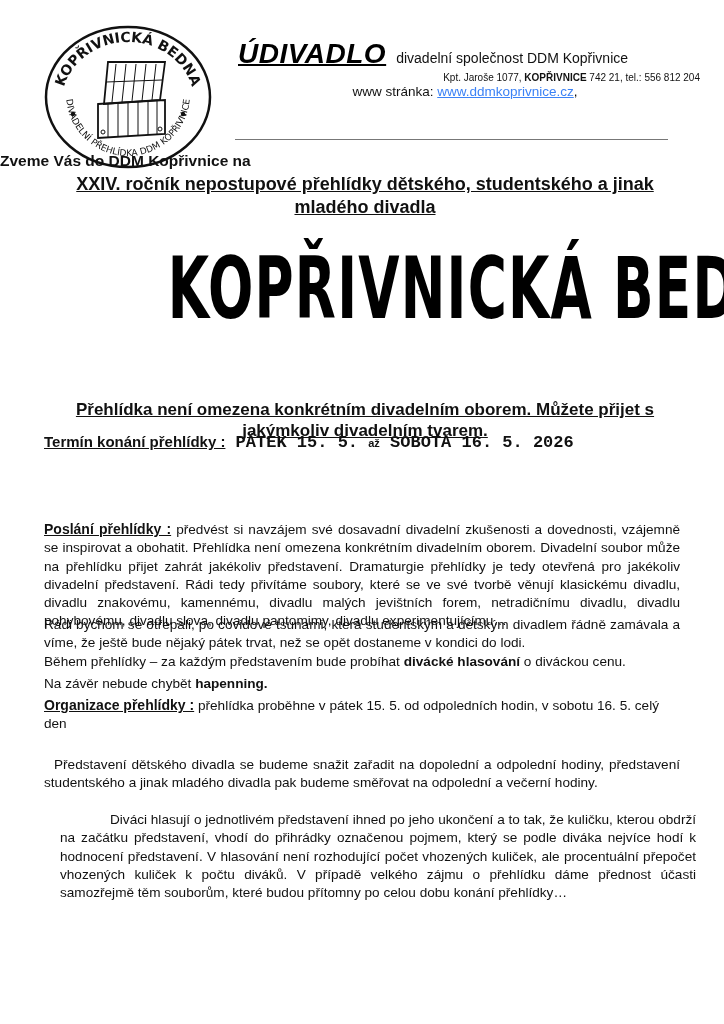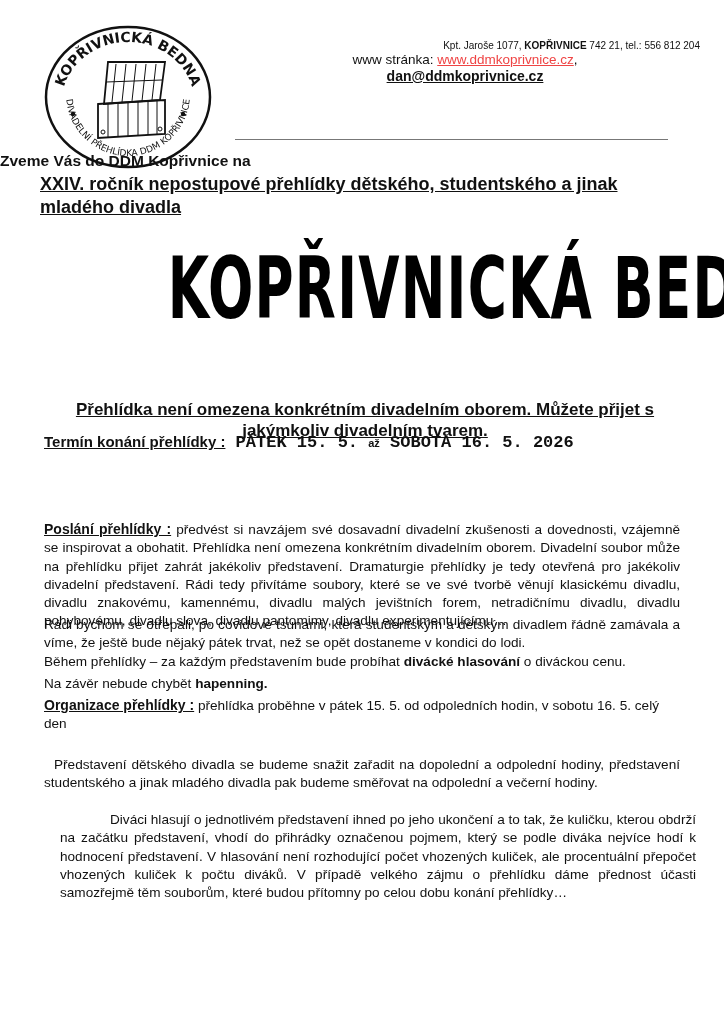--- a/index.html
+++ b/index.html
@@ -17,27 +17,27 @@
     .brand-line { display: flex; align-items: baseline; gap: 10px; padding-left: 8px; }
     .brand {
       font-family: "Liberation Sans", sans-serif; font-weight: bold; font-style: italic;
       font-size: 28px; text-decoration: underline; text-decoration-thickness: 2px;
       letter-spacing: 0.5px; color: #000;
     }
     .brand-sub { font-size: 14px; color: #111; }
     .addr { font-size: 10px; text-align: right; margin-top: 2px; }
     .addr b { font-weight: bold; }
     .web { font-size: 13.5px; text-align: center; margin-top: 1px; }
-    .web a { color: #ef4444; text-decoration: underline; }
+    .web a { color: #3b82f6; text-decoration: underline; }
     .mail { font-size: 14px; text-align: center; font-weight: bold; text-decoration: underline; margin-top: 1px; }
     .hr { position: absolute; left: 235px; top: 139px; width: 433px; height: 1px; background: #777; }
 
     .invite { position: absolute; left: 0; width: 724px; top: 152px; text-align: left;
       font-weight: bold; font-size: 15.5px; }
-    .title2 { position: absolute; left: 40px; width: 650px; top: 173px; text-align: left;
+    .title2 { position: absolute; left: 40px; width: 650px; top: 173px; text-align: center;
       font-weight: bold; font-size: 18px; line-height: 23px; text-decoration: underline; }
     .big-title {
       position: absolute; left: 50px; top: 238px; width: 620px; height: 100px;
       text-align: center; font-family: "DejaVu Sans", sans-serif; font-weight: bold;
       font-size: 86px; line-height: 100px; letter-spacing: 2px; color: #000;
       transform: scaleX(0.62); transform-origin: center; white-space: nowrap;
     }
     .subheadline { position: absolute; left: 40px; width: 650px; top: 387px; text-align: center;
       font-weight: bold; font-size: 17px; line-height: 21px; text-decoration: underline; margin-top: 12px; }
 
@@ -95,27 +95,30 @@
         <line x1="98" y1="80" x2="98" y2="113"></line>
       <line x1="108" y1="80" x2="108" y2="113"></line>
         <line x1="117" y1="79" x2="117" y2="112"></line>
     </g>
     <circle cx="63" cy="110" r="2" fill="none" stroke="#111"></circle>
     <circle cx="120" cy="107" r="2" fill="none" stroke="#111"></circle>
   </svg>
 </div>
 
 <div class="header-block">
+  <div class="brand-line">
+    <span class="brand">ÚDIVADLO</span>
+    <span class="brand-sub">divadelní společnost DDM Kopřivnice</span>
+  </div>
   <div class="addr">
     <span>Kpt. Jaroše 1077, </span><b>KOPŘIVNICE</b><span> 742 21, tel.: 556 812 204</span>
   </div>
   <div class="web">
     <span>www stránka: </span><a>www.ddmkoprivnice.cz</a><span>,</span>
   </div>
-  <div class="mail">dan@ddmkoprivnice.cz</div>
 </div>
 <div class="hr"></div>
 
 <div class="invite">Zveme Vás do DDM Kopřivnice na</div>
 <div class="title2">XXIV. ročník nepostupové přehlídky dětského, studentského a jinak mladého divadla</div>
 <div class="big-title">KOPŘIVNICKÁ BEDNA</div>
 <div class="subheadline">Přehlídka není omezena konkrétním divadelním oborem. Můžete přijet s jakýmkoliv divadelním tvarem.</div>
 
 <div class="info">
   <div class="row2">

